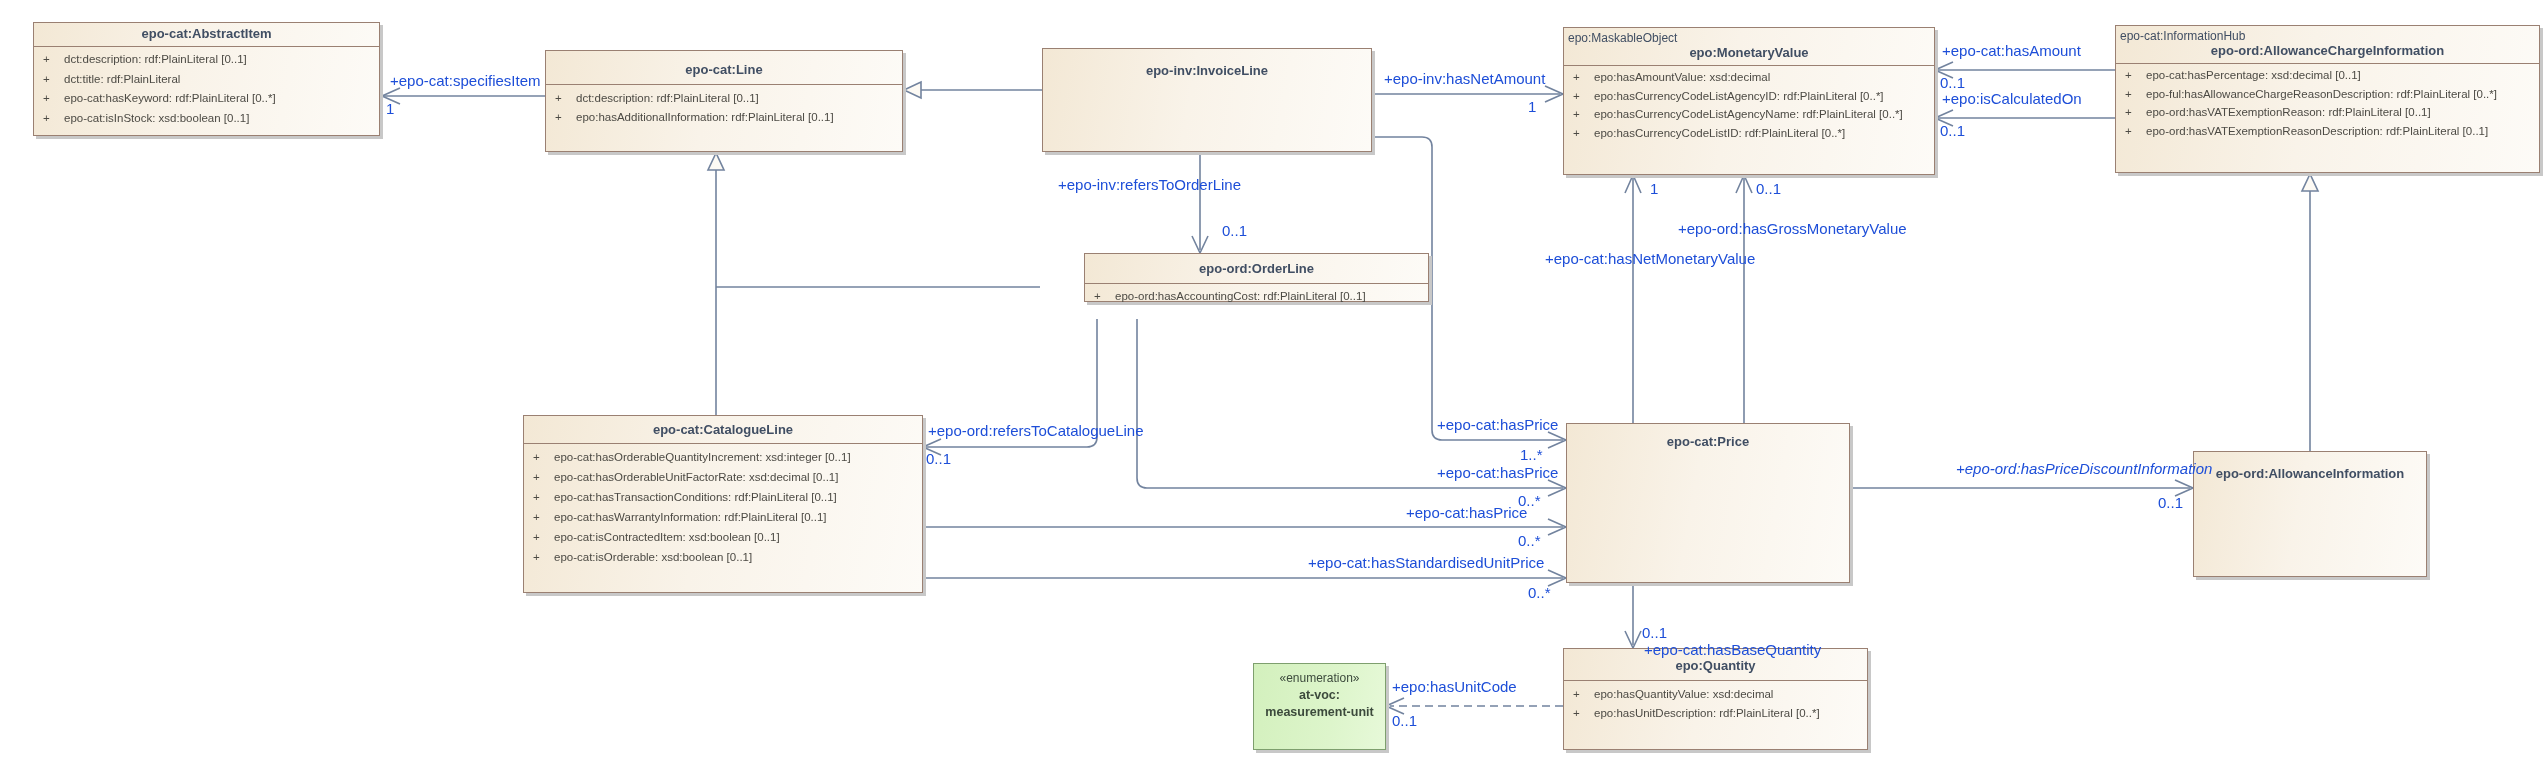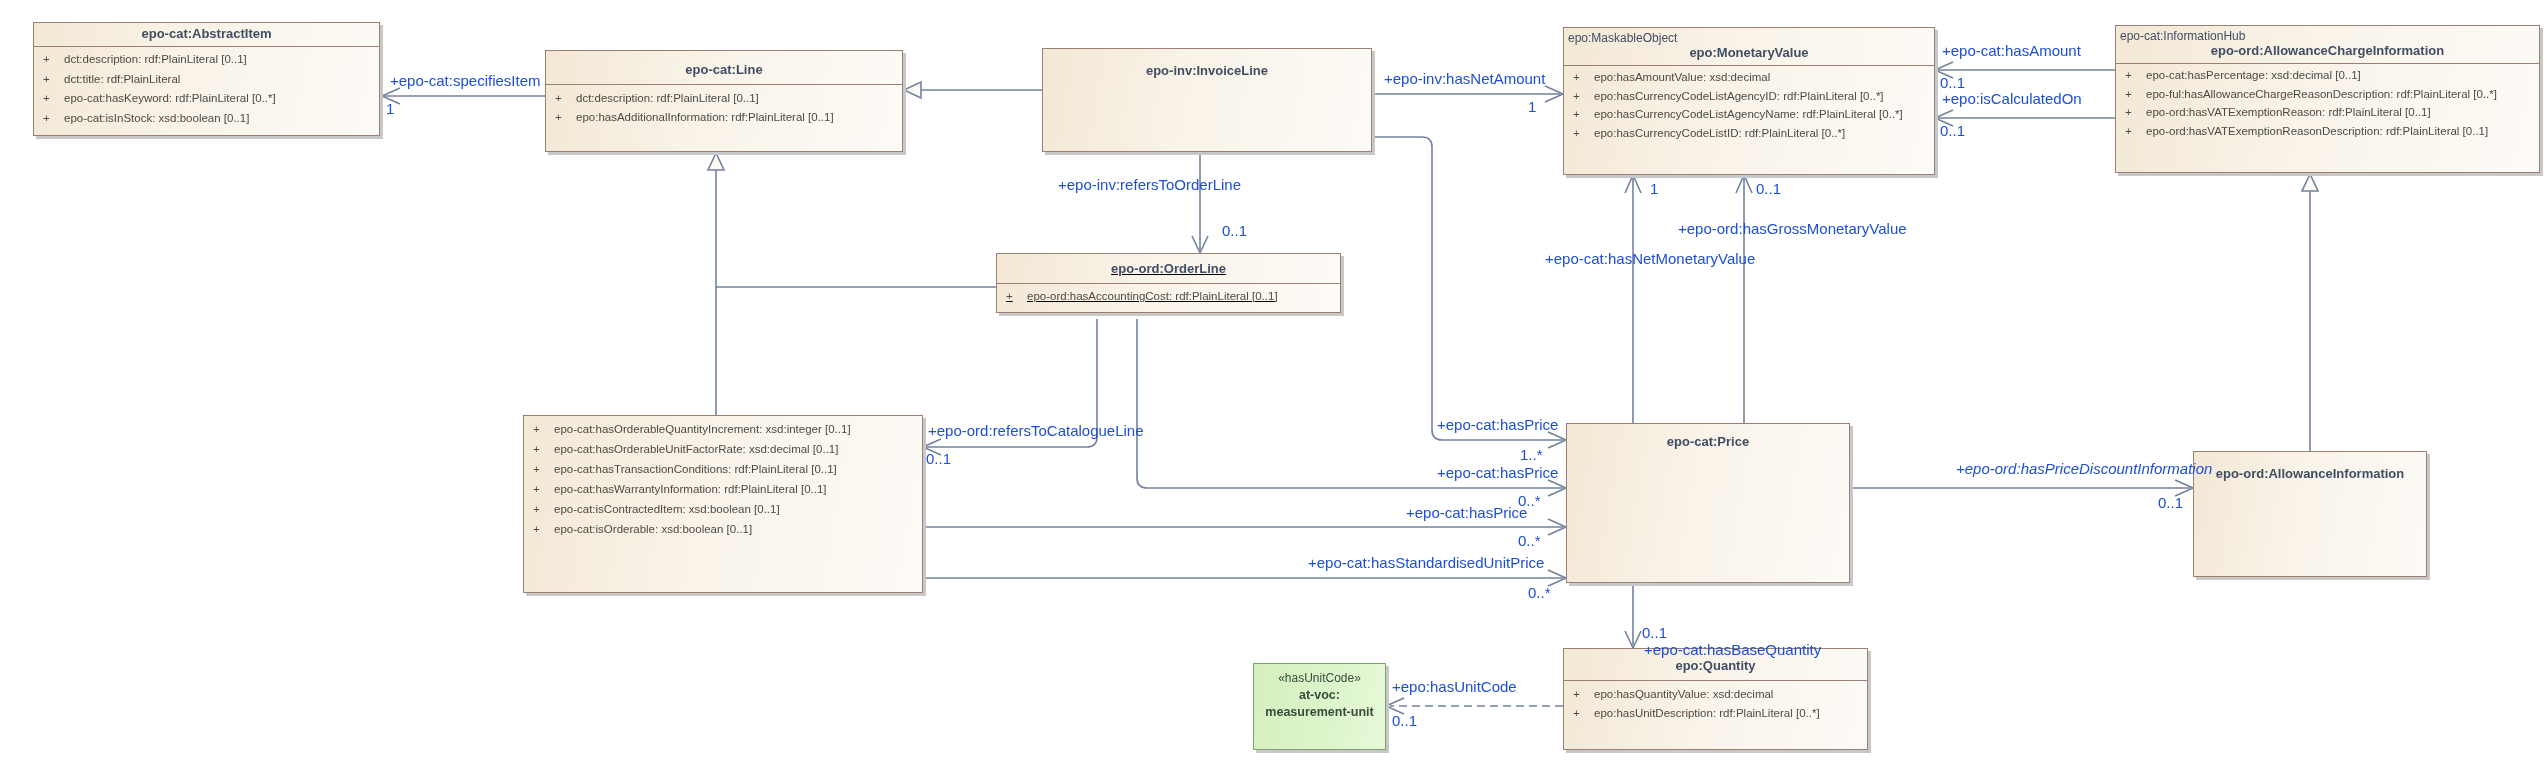--- a/index.html
+++ b/index.html
@@ -213,33 +213,36 @@
           <span class="vis">+</span>
           <span>epo-ord:hasVATExemptionReason: rdf:PlainLiteral [0..1]</span>
         </div>
       <div class="attr-row">
           <span class="vis">+</span>
           <span>epo-ord:hasVATExemptionReasonDescription: rdf:PlainLiteral [0..1]</span>
         </div>
     </div>
   </div>
 
-  <div class="uml-class" style="left:996px;top:253px;width:345px;height:60px;text-decoration:underline;">
+  <div class="uml-class" style="left:1084px;top:253px;width:345px;height:49px;">
     <div class="uml-header" style="padding-top:7px;padding-bottom:6px;">
       <div class="uml-title">epo-ord:OrderLine</div>
     </div>
     <div class="uml-attrs" style="padding-top:3px;">
       <div class="attr-row">
           <span class="vis">+</span>
           <span>epo-ord:hasAccountingCost: rdf:PlainLiteral [0..1]</span>
         </div>
     </div>
   </div>
 
   <div class="uml-class" style="left:523px;top:415px;width:400px;height:178px;">
+    <div class="uml-header" style="padding-top:6px;padding-bottom:5px;">
+      <div class="uml-title">epo-cat:CatalogueLine</div>
+    </div>
     <div class="uml-attrs" style="padding-top:3px;">
       <div class="attr-row" style="line-height:20px;">
           <span class="vis">+</span>
           <span>epo-cat:hasOrderableQuantityIncrement: xsd:integer [0..1]</span>
         </div>
       <div class="attr-row" style="line-height:20px;">
           <span class="vis">+</span>
           <span>epo-cat:hasOrderableUnitFactorRate: xsd:decimal [0..1]</span>
         </div>
       <div class="attr-row" style="line-height:20px;">
@@ -284,21 +287,21 @@
         </div>
       <div class="attr-row">
           <span class="vis">+</span>
           <span>epo:hasUnitDescription: rdf:PlainLiteral [0..*]</span>
         </div>
     </div>
   </div>
 
   <div class="uml-class green" style="left:1253px;top:663px;width:133px;height:87px;">
     <div class="enum-body">
-      <div>«hasUnitCode»</div>
+      <div>«enumeration»</div>
       <div class="b">at-voc:</div>
       <div class="b">measurement-unit</div>
     </div>
   </div>
 
   <div class="wire-label" style="left:390px;top:74px;">+epo-cat:specifiesItem</div>
   <div class="wire-label" style="left:386px;top:102px;">1</div>
 
   <div class="wire-label" style="left:1058px;top:178px;">+epo-inv:refersToOrderLine</div>
   <div class="wire-label" style="left:1222px;top:224px;">0..1</div>

